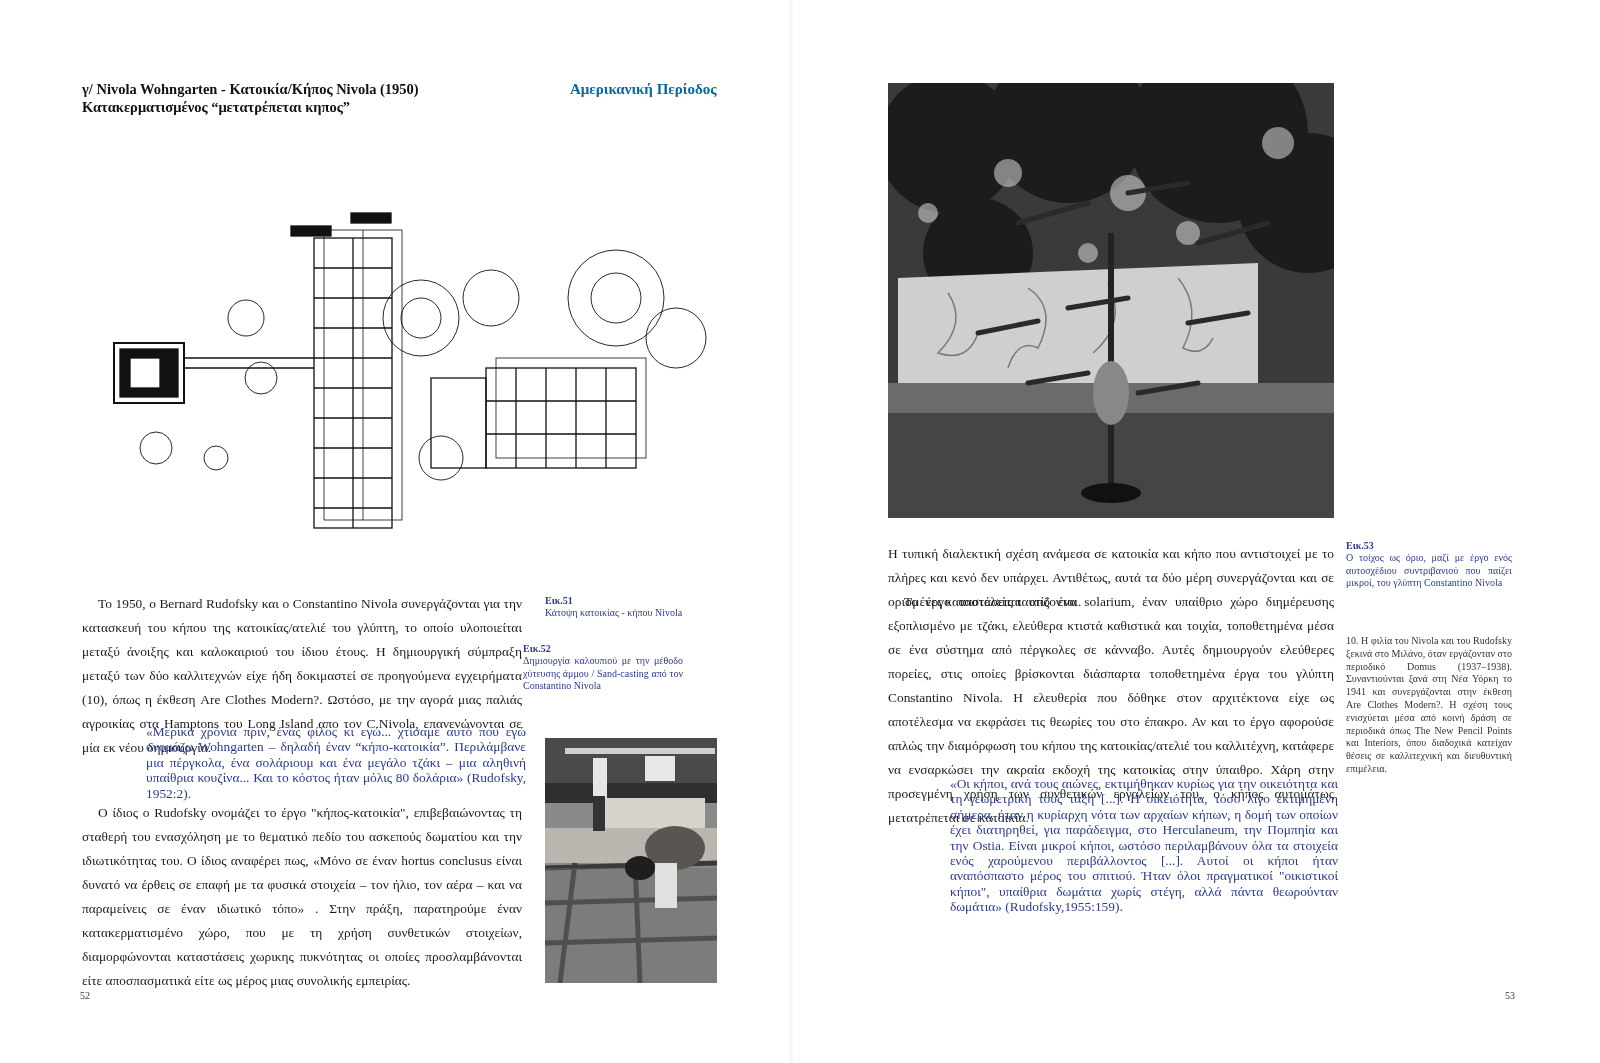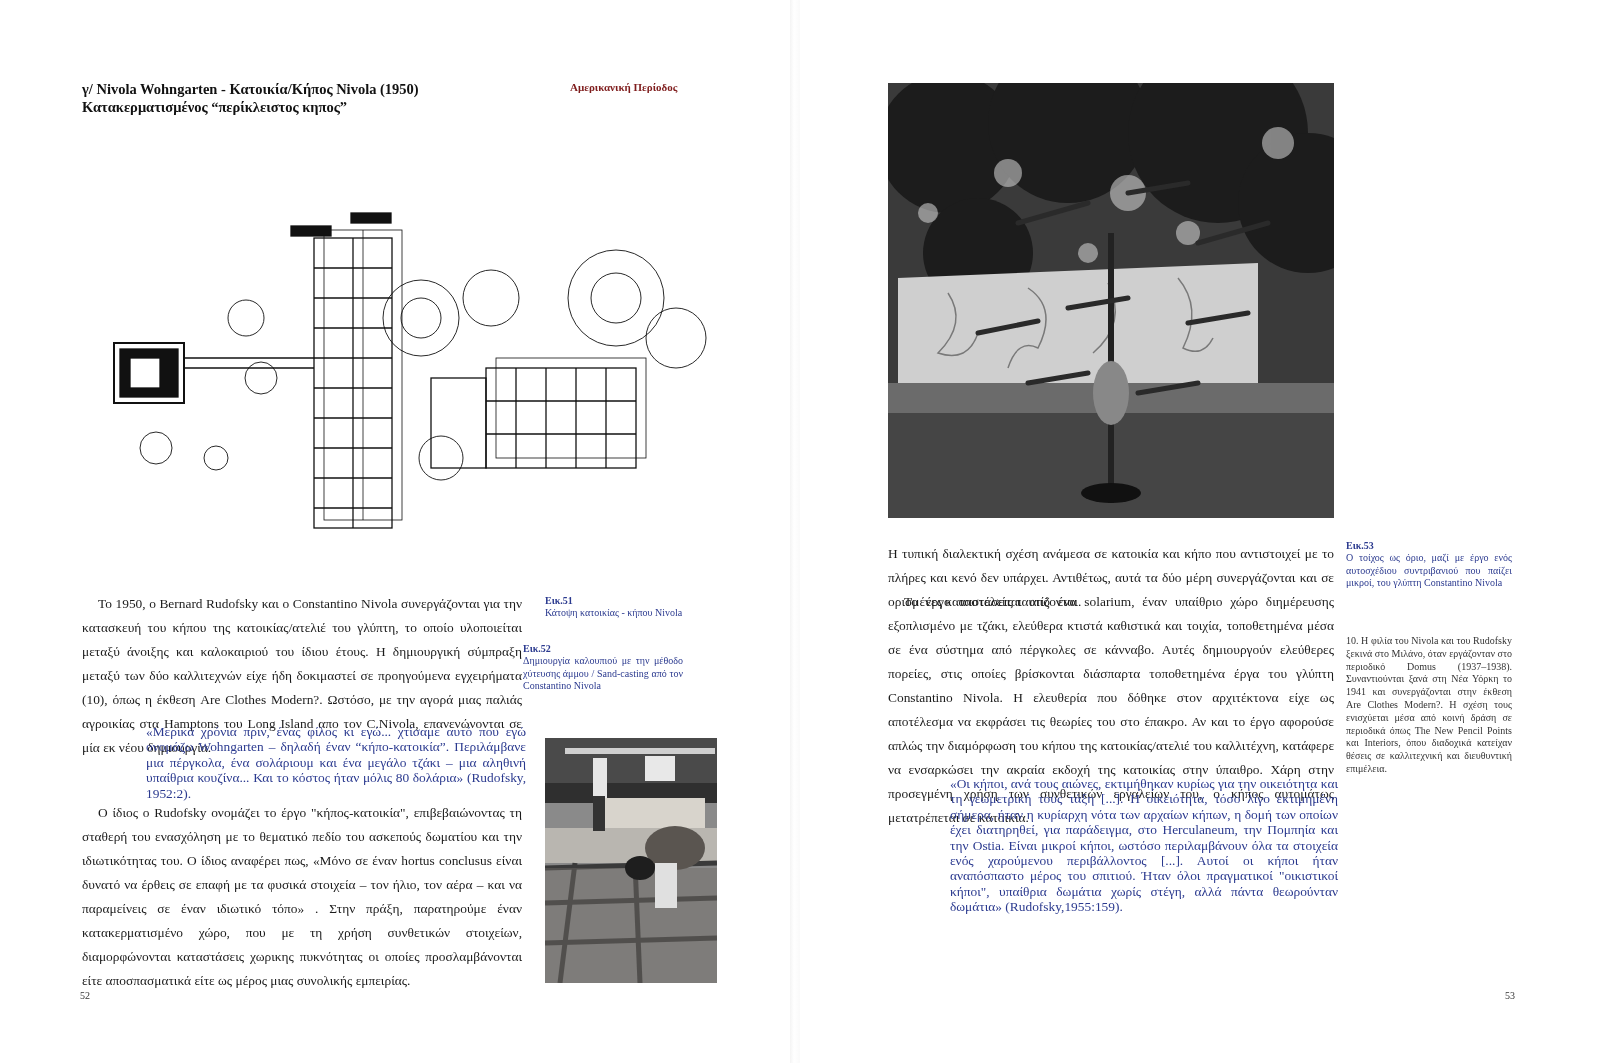--- a/index.html
+++ b/index.html
@@ -6,22 +6,22 @@
     body { width: 1600px; height: 1063px; position: relative; overflow: hidden;
            font-family: "DejaVu Serif", "Liberation Serif", serif; color: #1a1a1a; }
     .page { position: absolute; top: 0; height: 1063px; background: #fff; }
     .page-left { left: 0; width: 790px; }
     .page-right { left: 800px; width: 800px; }
     .spread-gutter { position: absolute; left: 790px; top: 0; width: 10px; height: 1063px;
       background: linear-gradient(to right, #f4f4f4, #ffffff 40%, #fafafa); }
 
     .title { position: absolute; left: 82px; top: 80px; font-size: 14.5px; font-weight: bold;
              line-height: 18px; color: #111; font-family: "Liberation Serif", serif; }
-    .section-label { position: absolute; left: 570px; top: 81px; font-size: 11px; font-weight: bold;
-             color: #7f1d1d; font-family: "Liberation Serif", serif; }
+    .section-label { position: absolute; left: 570px; top: 81px; font-size: 15px; font-weight: bold;
+             color: #0369a1; font-family: "Liberation Serif", serif; }
 
     .body-text { font-family: "Liberation Serif", serif; font-size: 13.4px; line-height: 24px;
                  text-align: justify; color: #1b1b1b; margin: 0; }
     .indent { text-indent: 16px; }
     .quote { font-family: "Liberation Serif", serif; font-size: 13.4px; line-height: 15.4px;
              color: #2b3a8f; text-align: justify; margin: 4px; }
 
     .caption-num { font-family: "Liberation Serif", serif; font-size: 10px; font-weight: bold;
                    color: #2b3a8f; line-height: 12px; }
     .caption-text { font-family: "Liberation Serif", serif; font-size: 10px; color: #2b3a8f;
@@ -41,21 +41,21 @@
     .photo-small { position: absolute; left: 545px; top: 738px; width: 172px; height: 245px;
                    background: #777; overflow: hidden; }
   </style>
 </head>
 <body>
 
 <div class="page page-left">
 
   <div class="title">
     <div>γ/ Nivola Wohngarten - Κατοικία/Κήπος Nivola (1950)</div>
-    <div>Κατακερματισμένος “περίκλειστος κηπος”</div>
+    <div>Κατακερματισμένος “μετατρέπεται κηπος”</div>
   </div>
   <div class="section-label">Αμερικανική Περίοδος</div>
 
   <svg class="plan" viewBox="0 0 620 330">
     <g stroke="#111" fill="none" stroke-width="1.3">
 
       <g>
         <rect x="218" y="30" width="78" height="290"></rect>
         <line x1="257" y1="30" x2="257" y2="320"></line>
         <line x1="218" y1="60" x2="296" y2="60"></line>

